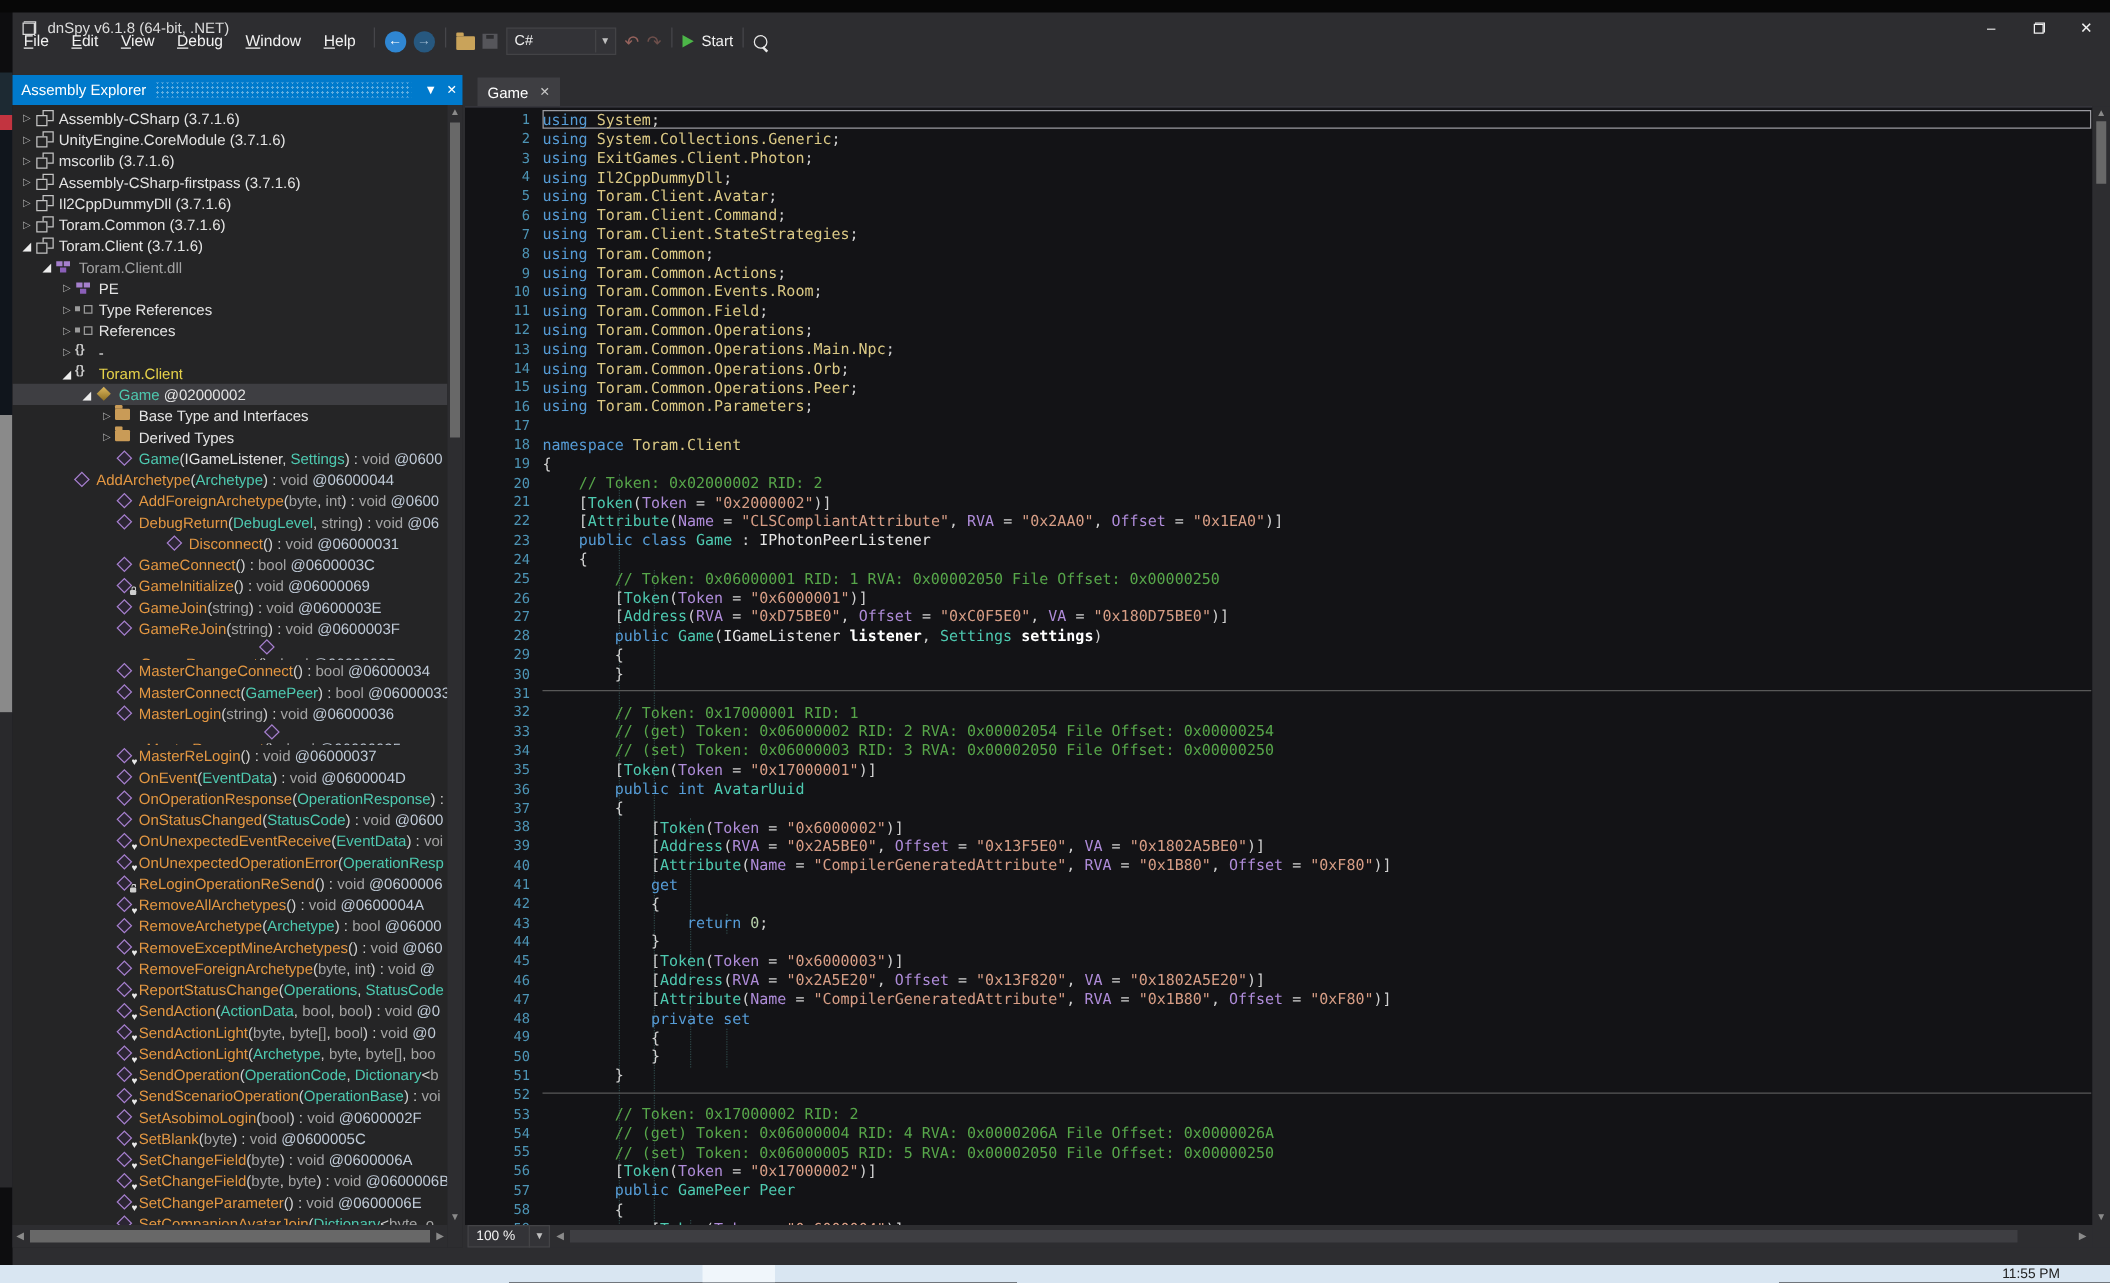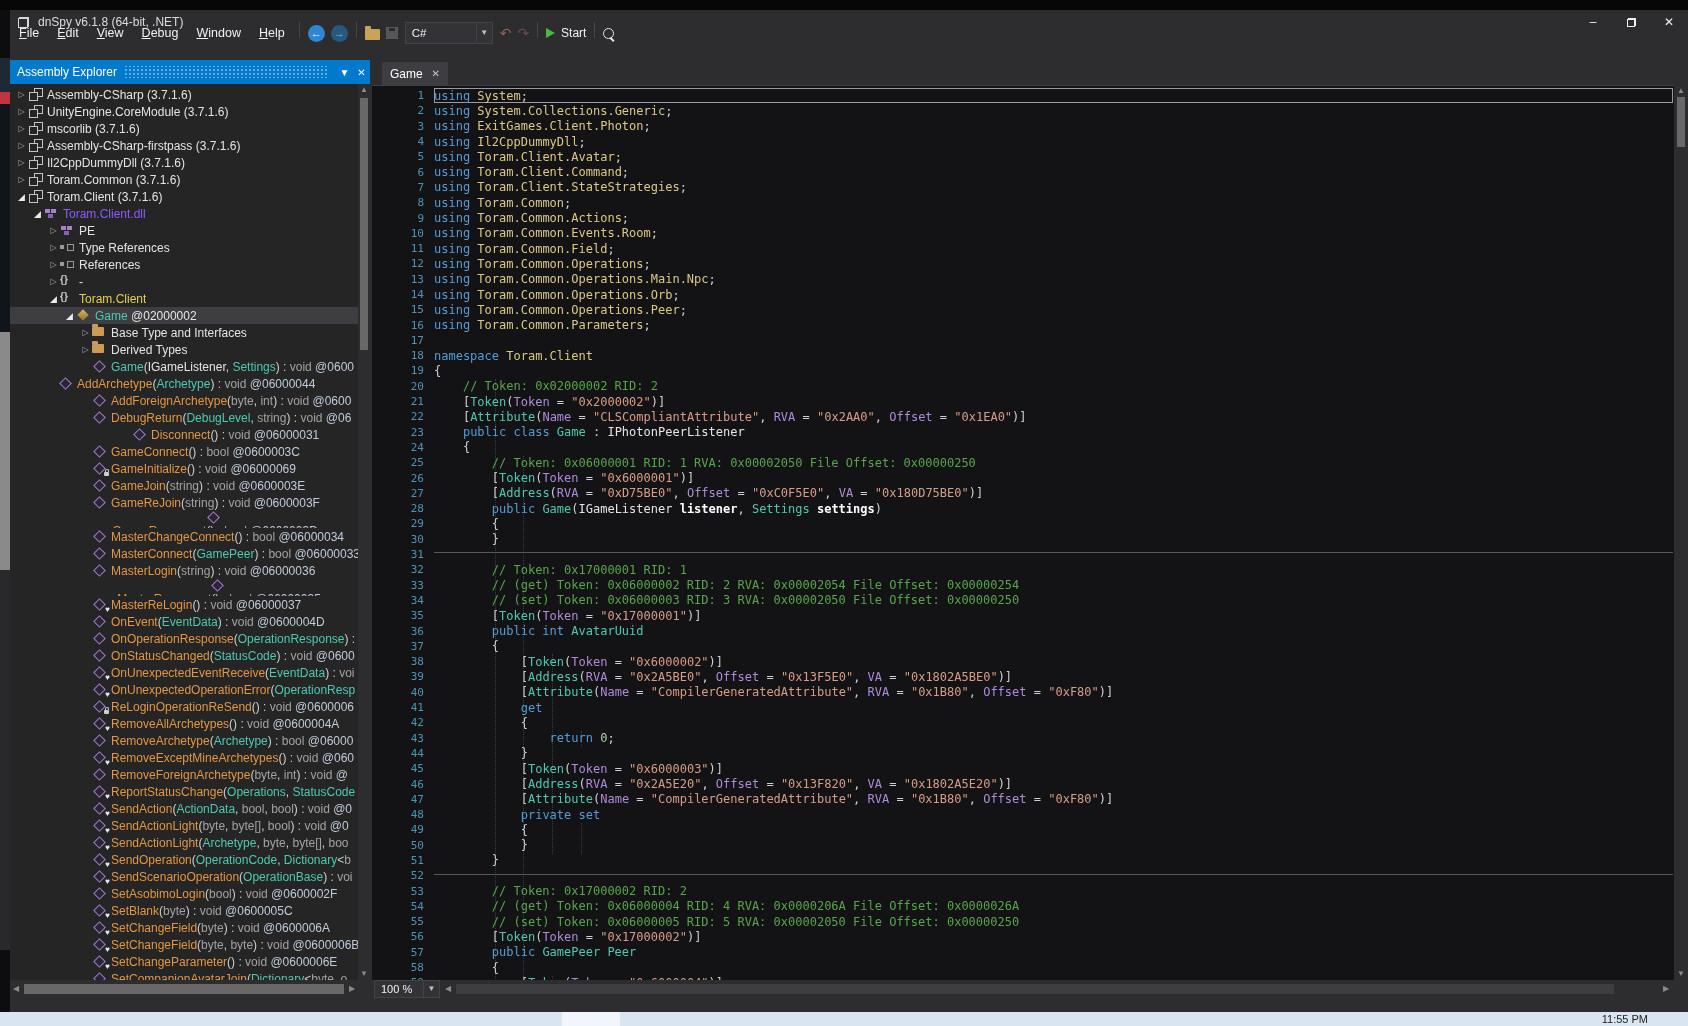--- a/index.html
+++ b/index.html
@@ -62,21 +62,21 @@
   #exp-dots{flex:1;height:12px;margin:0 7px;
     background-image:radial-gradient(rgba(255,255,255,.38) 1px,transparent 1.1px);background-size:4px 4px;background-position:0 2px}
   .exp-hbtn{width:17px;color:#fff;text-align:center;font-size:10px}
   #tree{position:absolute;left:0;top:24px;right:12px;bottom:18px;overflow:hidden;padding-top:2px}
   .trow{height:17px;display:flex;align-items:center;white-space:nowrap;overflow:hidden;font-size:12px}
   .trow.sel{background:#3e3e42}
   .exp{width:11px;flex:none;font-size:8px;color:#ababab;text-align:center}
   .exp.e{color:#ededed;font-size:9px}
   .ti{width:15px;height:13px;flex:none;position:relative;margin:0 4px 0 1px}
   .tlabel{overflow:hidden;white-space:pre}
-  .tt-wt{color:#e4e4e4}.tt-vi{color:#8b5cf6}.tt-yl{color:#e6d24a}.tt-tl{color:#4ec9b0}
+  .tt-wt{color:#e4e4e4}.tt-vi{color:#a3a3a3}.tt-yl{color:#e6d24a}.tt-tl{color:#4ec9b0}
   .tt-or{color:#e39742}.tt-kw{color:#a3a3a3}.tt-ad{color:#c0cbd8}.tt-pl{color:#cfcfcf}
   
   .ic-asm i{position:absolute;width:7px;height:7px;border:1px solid #c4c4c4;background:#252526}
   .ic-asm i:nth-child(1){right:0;top:0}
   .ic-asm i:nth-child(2){left:1px;bottom:0}
   .ic-mod:before,.ic-pe:before{content:"";position:absolute;left:1px;top:2px;width:5px;height:4px;background:#a57fcc;
     box-shadow:6px 0 #a57fcc,3px 5px #8a5fb8}
   .ic-ref:before{content:"";position:absolute;left:0;top:4px;width:4px;height:4px;background:#9a9a9a}
   .ic-ref:after{content:"";position:absolute;left:7px;top:3px;width:5px;height:5px;border:1px solid #9a9a9a}
   .ic-ns:before{content:"{}";position:absolute;left:0;top:-1px;color:#c8c8c8;font-weight:bold;font-size:10px}

